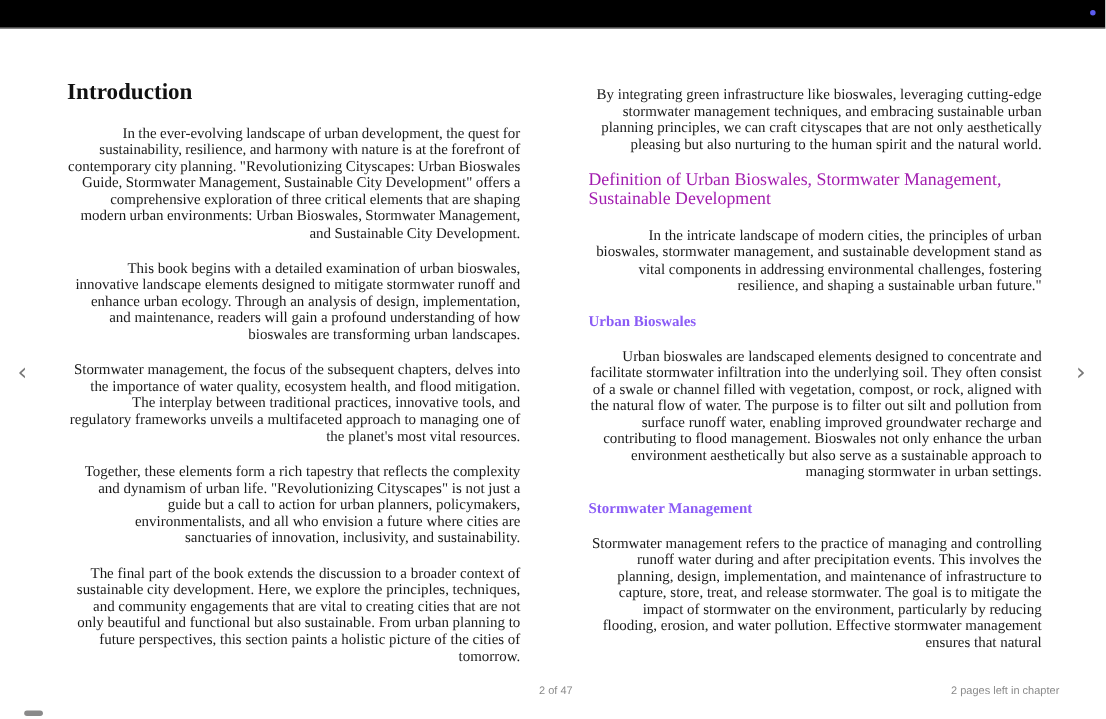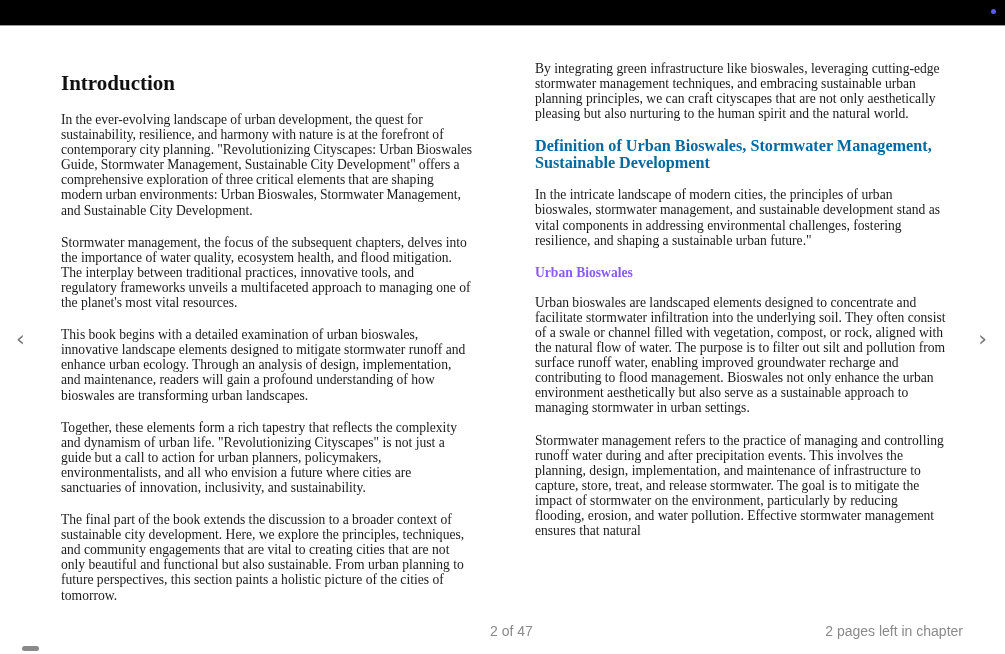--- a/index.html
+++ b/index.html
@@ -22,35 +22,35 @@
       font-family: "Liberation Serif", "DejaVu Serif", serif;
       font-size: 13.6px; line-height: 15.1px; color: #1a1a1a;
     }
     .col-left { left: 61px; top: 70px; }
     .col-right { left: 535px; top: 61px; width: 412px; }
     h1.chapter {
       margin: 0 0 16px 0; font-size: 21px; line-height: 26px; font-weight: bold;
       color: #111;
     }
     h2.section {
-      margin: 0 0 15px 0; font-size: 16.2px; line-height: 17px; font-weight: bold; color: #0369a1;
+      margin: 0 0 15px 0; font-size: 16.2px; line-height: 17px; font-weight: normal; color: #a21caf;
     }
     h3.subsection {
       margin: 0 0 15px 0; font-size: 13.6px; line-height: 15px; font-weight: bold; color: #8b5cf6;
     }
-    p { margin: 0 0 17px 0; }
+    p { margin: 17px 0 17px 0; text-align: right; }
     .nav-arrow {
       position: absolute; top: 326px; font-size: 22px; color: #777;
       font-family: "DejaVu Sans", sans-serif; cursor: pointer; line-height: 26px;
     }
     .nav-prev { left: 16px; }
     .nav-next { right: 18px; }
     .footer-text {
       position: absolute; top: 623px; font-family: "Liberation Sans", "DejaVu Sans", sans-serif;
-      font-size: 14px; color: #8a8a8a; text-align: center;
+      font-size: 10px; color: #8a8a8a; text-align: center;
     }
     .page-indicator { left: 490px; }
     .pages-left { right: 42px; }
     .handle {
       position: absolute; left: 22px; top: 646px; width: 17px; height: 5px;
       border-radius: 3px; background: #8a8a8a;
     }
   </style>
 </head>
 <body>
@@ -62,30 +62,31 @@
 <div class="nav-arrow nav-prev">
   <span>‹</span>
 </div>
 <div class="nav-arrow nav-next">
   <span>›</span>
 </div>
 
 <div class="column col-left">
   <h1 class="chapter">Introduction</h1>
   <p style="word-spacing:-0.3px">In the ever-evolving landscape of urban development, the quest for sustainability, resilience, and harmony with nature is at the forefront of contemporary city planning. "Revolutionizing Cityscapes: Urban Bioswales Guide, Stormwater Management, Sustainable City Development" offers a comprehensive exploration of three critical elements that are shaping modern urban environments: Urban Bioswales, Stormwater Management, and Sustainable City Development.</p>
+  <p>This book begins with a detailed examination of urban bioswales, innovative landscape elements designed to mitigate stormwater runoff and enhance urban ecology. Through an analysis of design, implementation, and maintenance, readers will gain a profound understanding of how bioswales are transforming urban landscapes.</p>
   <p>Stormwater management, the focus of the subsequent chapters, delves into the importance of water quality, ecosystem health, and flood mitigation. The interplay between traditional practices, innovative tools, and regulatory frameworks unveils a multifaceted approach to managing one of the planet's most vital resources.</p>
-  <p>This book begins with a detailed examination of urban bioswales, innovative landscape elements designed to mitigate stormwater runoff and enhance urban ecology. Through an analysis of design, implementation, and maintenance, readers will gain a profound understanding of how bioswales are transforming urban landscapes.</p>
   <p>Together, these elements form a rich tapestry that reflects the complexity and dynamism of urban life. "Revolutionizing Cityscapes" is not just a guide but a call to action for urban planners, policymakers, environmentalists, and all who envision a future where cities are sanctuaries of innovation, inclusivity, and sustainability.</p>
   <p>The final part of the book extends the discussion to a broader context of sustainable city development. Here, we explore the principles, techniques, and community engagements that are vital to creating cities that are not only beautiful and functional but also sustainable. From urban planning to future perspectives, this section paints a holistic picture of the cities of tomorrow.</p>
 </div>
 
 <div class="column col-right">
   <p>By integrating green infrastructure like bioswales, leveraging cutting-edge stormwater management techniques, and embracing sustainable urban planning principles, we can craft cityscapes that are not only aesthetically pleasing but also nurturing to the human spirit and the natural world.</p>
   <h2 class="section">Definition of Urban Bioswales, Stormwater Management, Sustainable Development</h2>
   <p>In the intricate landscape of modern cities, the principles of urban bioswales, stormwater management, and sustainable development stand as vital components in addressing environmental challenges, fostering resilience, and shaping a sustainable urban future."</p>
   <h3 class="subsection">Urban Bioswales</h3>
   <p>Urban bioswales are landscaped elements designed to concentrate and facilitate stormwater infiltration into the underlying soil. They often consist of a swale or channel filled with vegetation, compost, or rock, aligned with the natural flow of water. The purpose is to filter out silt and pollution from surface runoff water, enabling improved groundwater recharge and contributing to flood management. Bioswales not only enhance the urban environment aesthetically but also serve as a sustainable approach to managing stormwater in urban settings.</p>
+  <h3 class="subsection">Stormwater Management</h3>
   <p>Stormwater management refers to the practice of managing and controlling runoff water during and after precipitation events. This involves the planning, design, implementation, and maintenance of infrastructure to capture, store, treat, and release stormwater. The goal is to mitigate the impact of stormwater on the environment, particularly by reducing flooding, erosion, and water pollution. Effective stormwater management ensures that natural</p>
 </div>
 
 <div class="footer-text page-indicator">2 of 47</div>
 <div class="footer-text pages-left">2 pages left in chapter</div>
 <div class="handle"></div>
 
 </body></html>

